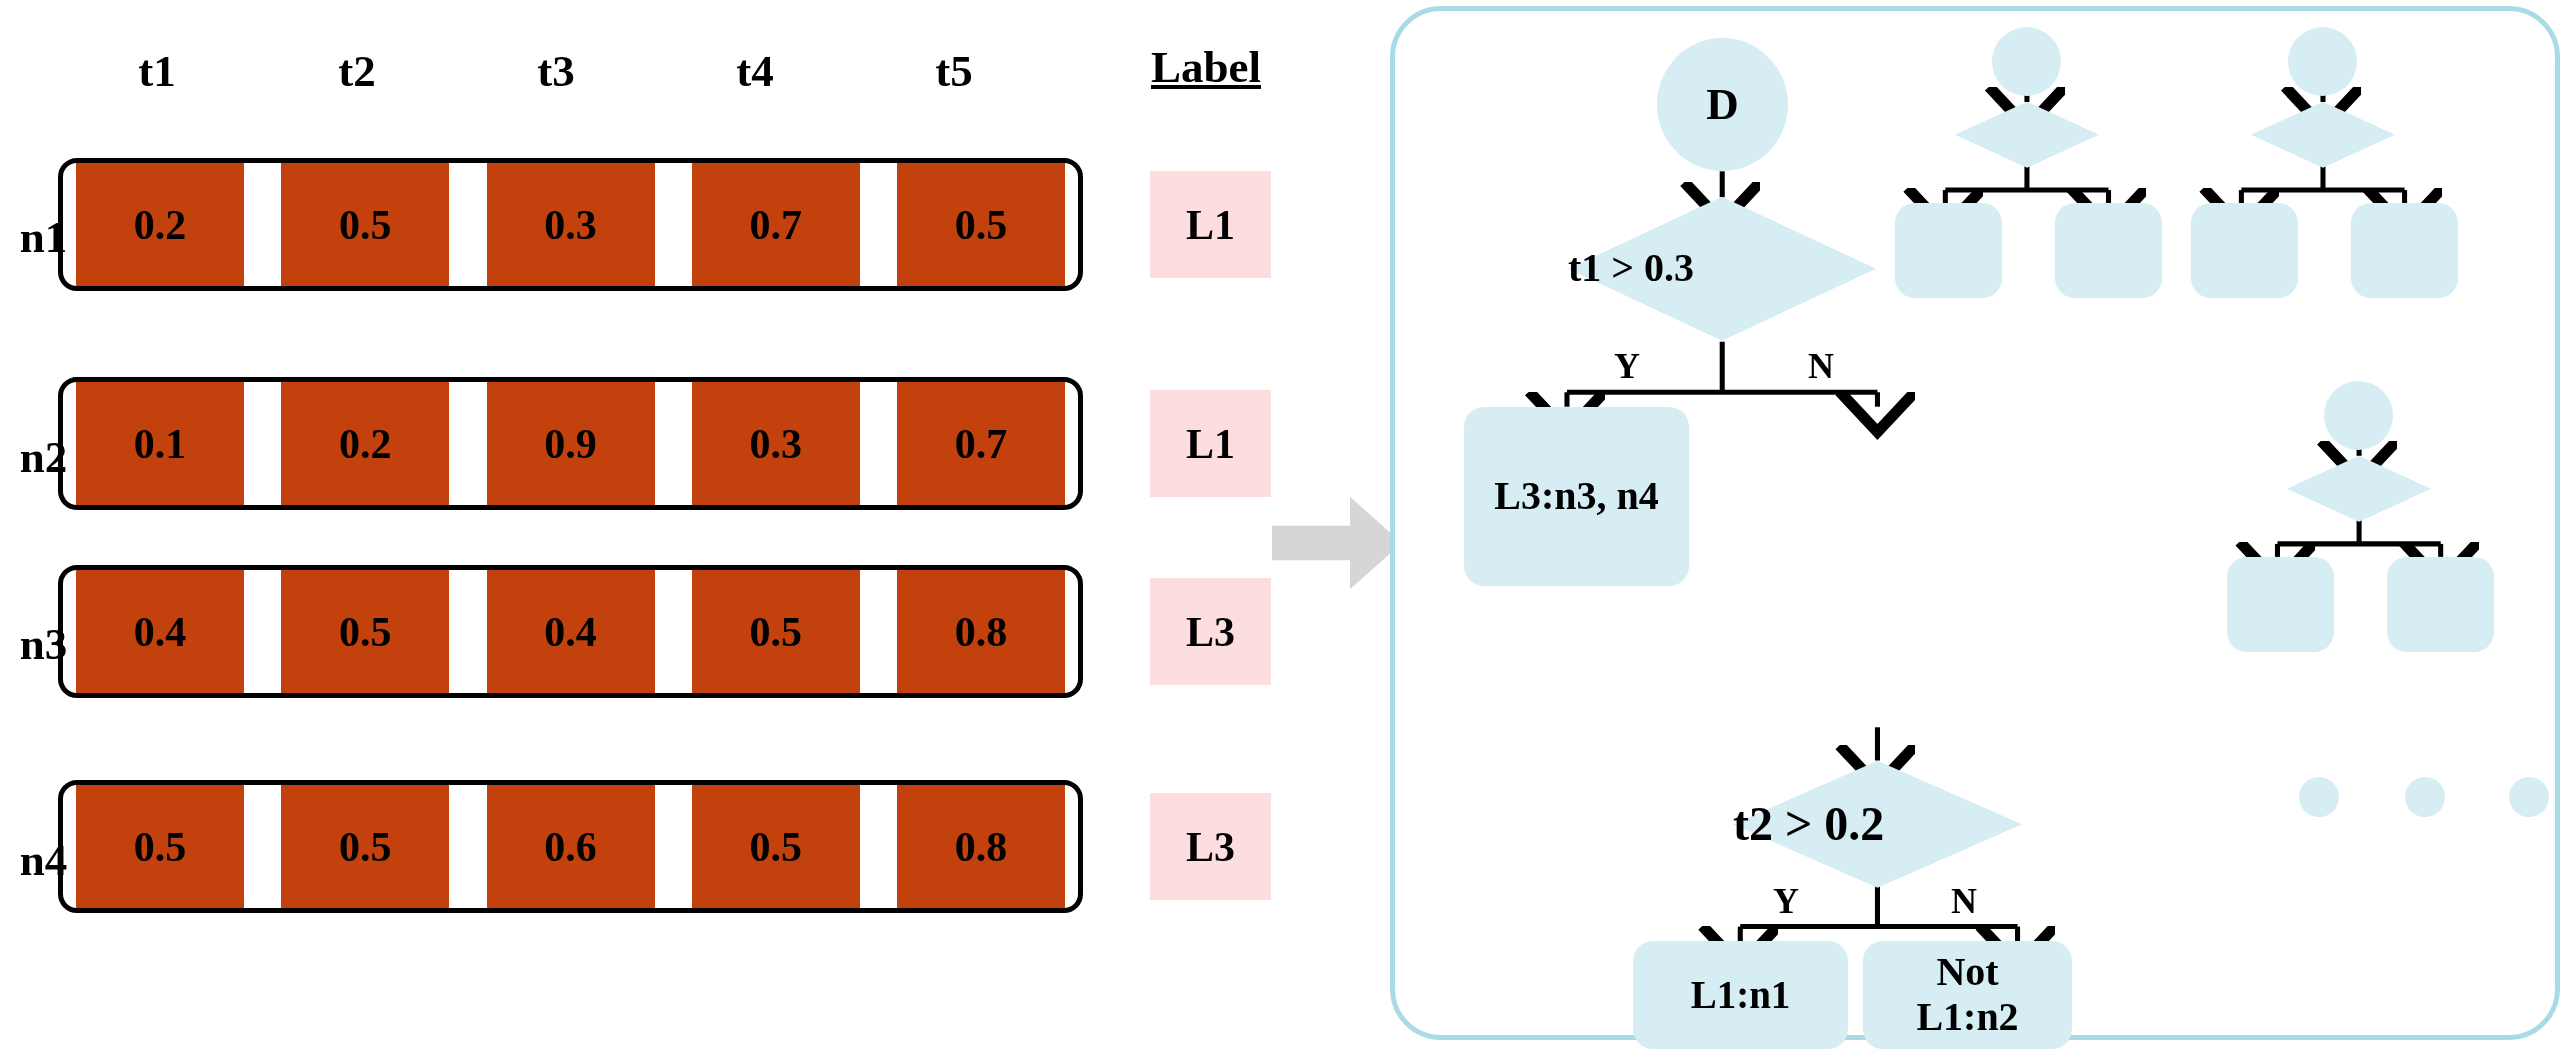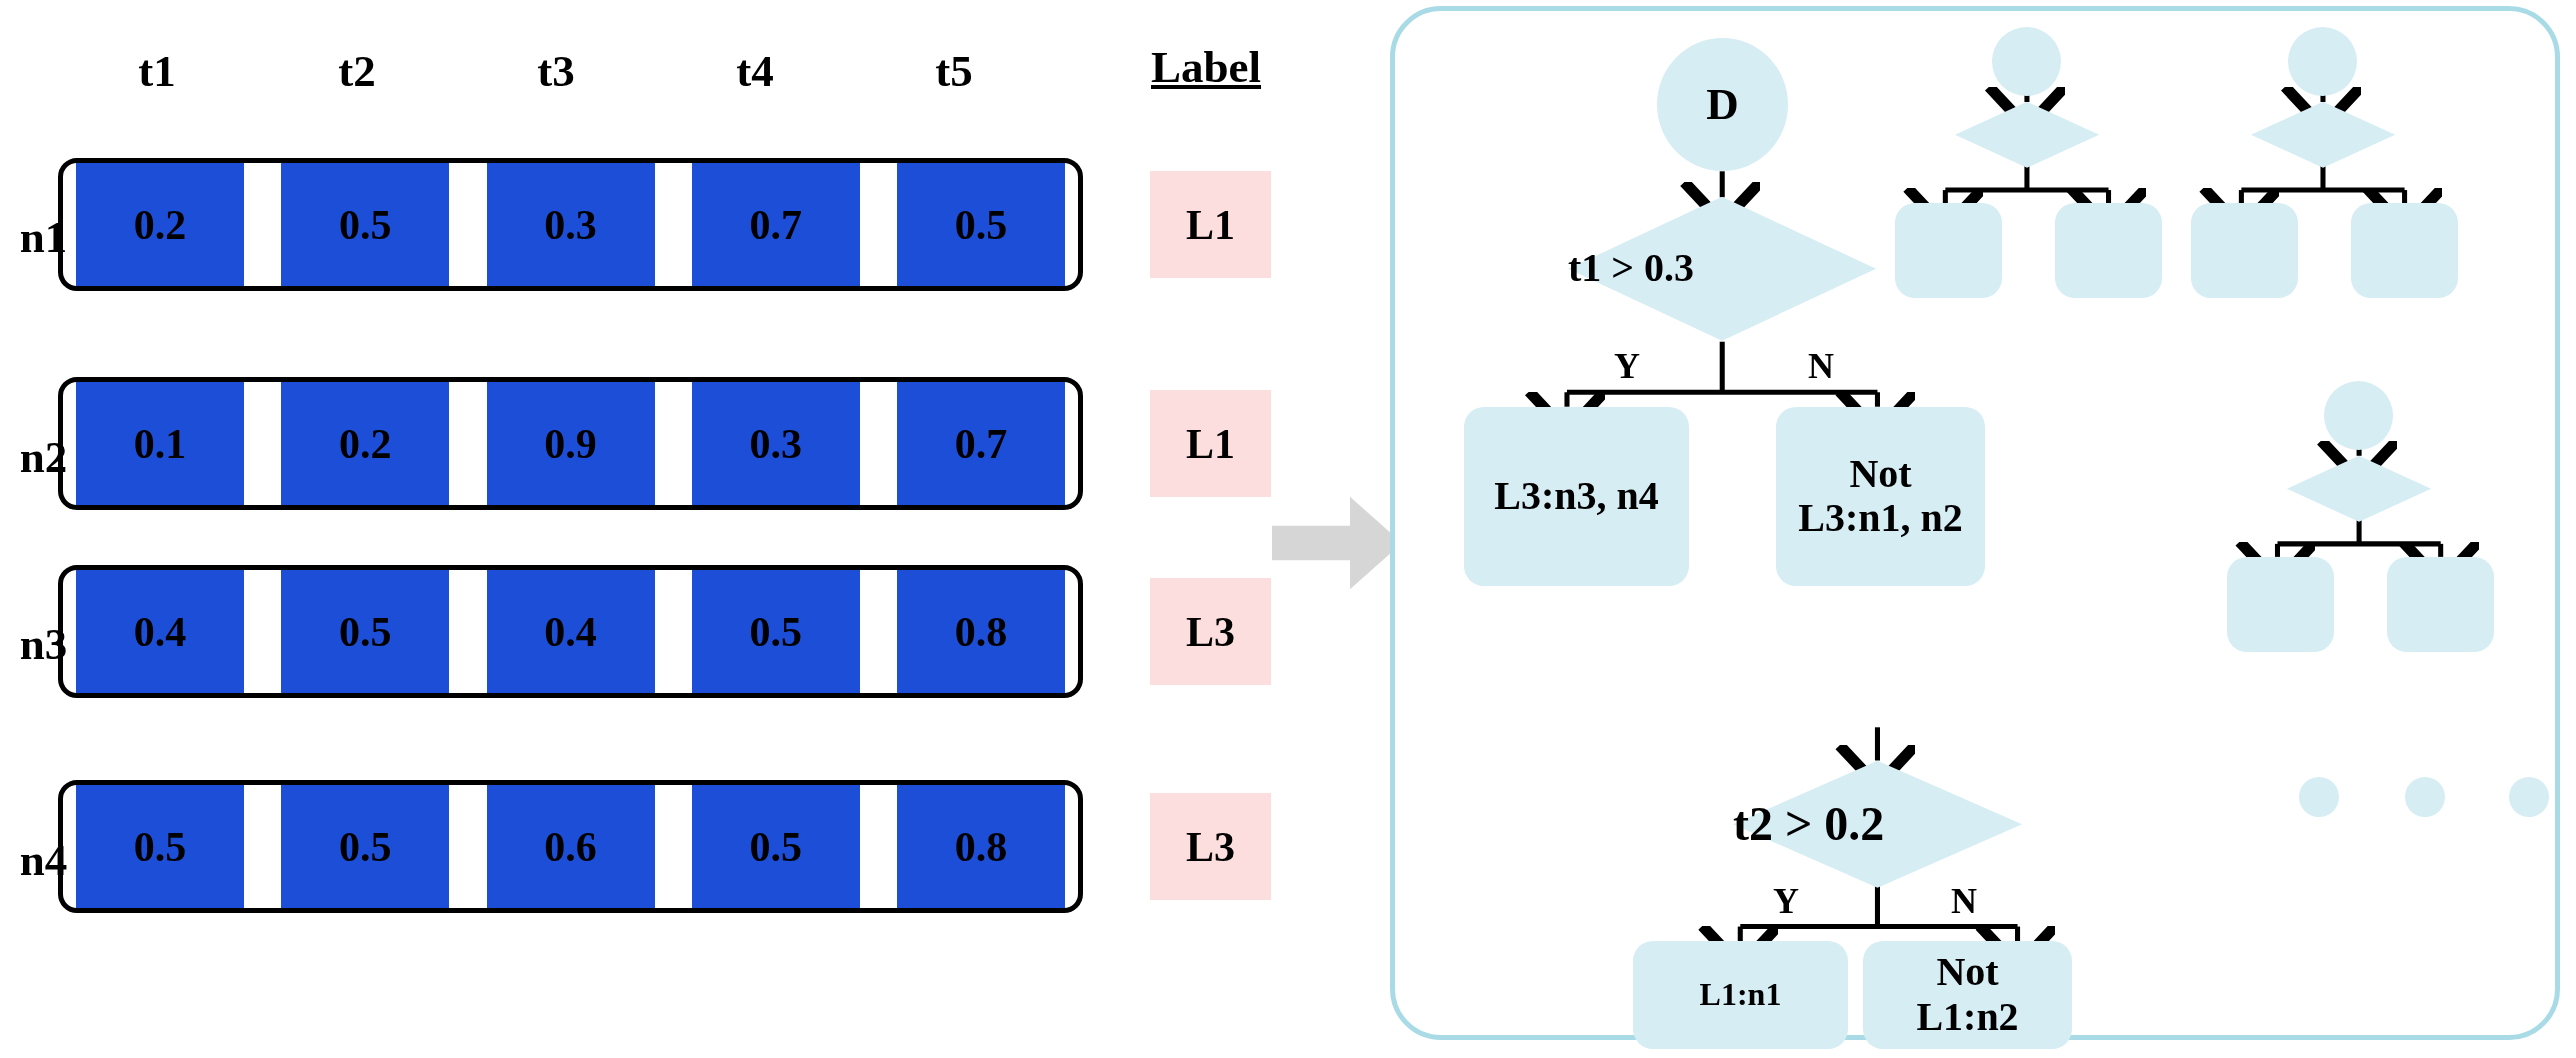--- a/index.html
+++ b/index.html
@@ -12,21 +12,21 @@
   .col-header{position:absolute;font-size:45px;font-weight:bold;text-align:center;
               width:144px;top:29px;letter-spacing:0px;}
   .label-header{position:absolute;font-size:45px;font-weight:bold;text-align:center;
                 width:188px;top:24.6px;left:1112px;text-decoration:underline;}
 
   .row-name{position:absolute;font-size:45px;font-weight:bold;width:87px;text-align:center;}
 
   .row-box{position:absolute;left:58px;width:1025px;border:5px solid #000;
            border-radius:19px;box-sizing:border-box;display:flex;align-items:stretch;
            justify-content:space-between;padding:0 13px;}
-  .cell{width:168px;background:#1d4ed8;display:flex;align-items:center;
+  .cell{width:168px;background:#c2410c;display:flex;align-items:center;
         justify-content:center;font-size:42px;font-weight:bold;}
 
   .label-box{position:absolute;left:1150px;width:121px;height:107px;background:#fbdedd;
              display:flex;align-items:center;justify-content:center;
              font-size:42px;font-weight:bold;}
 
   
   #flow-arrow{position:absolute;left:1272px;top:485px;width:130px;height:116px;}
 
   
@@ -154,30 +154,29 @@
 
   <div class="node diamond-wrap" style="left:173px;top:186px;width:308px;height:144px">
     <div class="diamond-shape"></div>
     <span class="diamond-text" style="font-size:40px">t1 &gt; 0.3</span>
   </div>
   <span class="branch-label" style="left:219px;top:334px">Y</span>
   <span class="branch-label" style="left:413px;top:334px">N</span>
 
   <div class="node rect" style="left:69px;top:396px;width:225px;height:179px;font-size:40px;padding:0 19px;box-sizing:border-box">L3:n3, n4</div>
 
-  <div class="node rect" style="left:381px;top:396px;width:209px;height:179px;font-size:40px;padding:0 13px;box-sizing:border-box">Not L3:n1, n2</div>
 
   <div class="node diamond-wrap" style="left:338px;top:750px;width:289px;height:127px">
     <div class="diamond-shape"></div>
     <span class="diamond-text" style="font-size:48px">t2 &gt; 0.2</span>
   </div>
   <span class="branch-label" style="left:378px;top:869px">Y</span>
   <span class="branch-label" style="left:556px;top:869px">N</span>
 
-  <div class="node rect" style="left:238px;top:930px;width:215px;height:108px;font-size:32px">L1:n1</div>
+  <div class="node rect" style="left:238px;top:930px;width:215px;height:108px;font-size:39px">L1:n1</div>
   <div class="node rect" style="left:468px;top:930px;width:209px;height:108px;font-size:40px;padding:0 20px;box-sizing:border-box">Not L1:n2</div>
 
   <div class="node ellipse" style="left:597px;top:16px;width:69px;height:69px"></div>
   <div class="node diamond-wrap" style="left:560px;top:91px;width:144px;height:66px">
     <div class="diamond-shape"></div>
   </div>
   <div class="node rect" style="left:500px;top:192px;width:107px;height:95px"></div>
   <div class="node rect" style="left:660px;top:192px;width:107px;height:95px"></div>
 
   <div class="node ellipse" style="left:893px;top:16px;width:69px;height:69px"></div>

